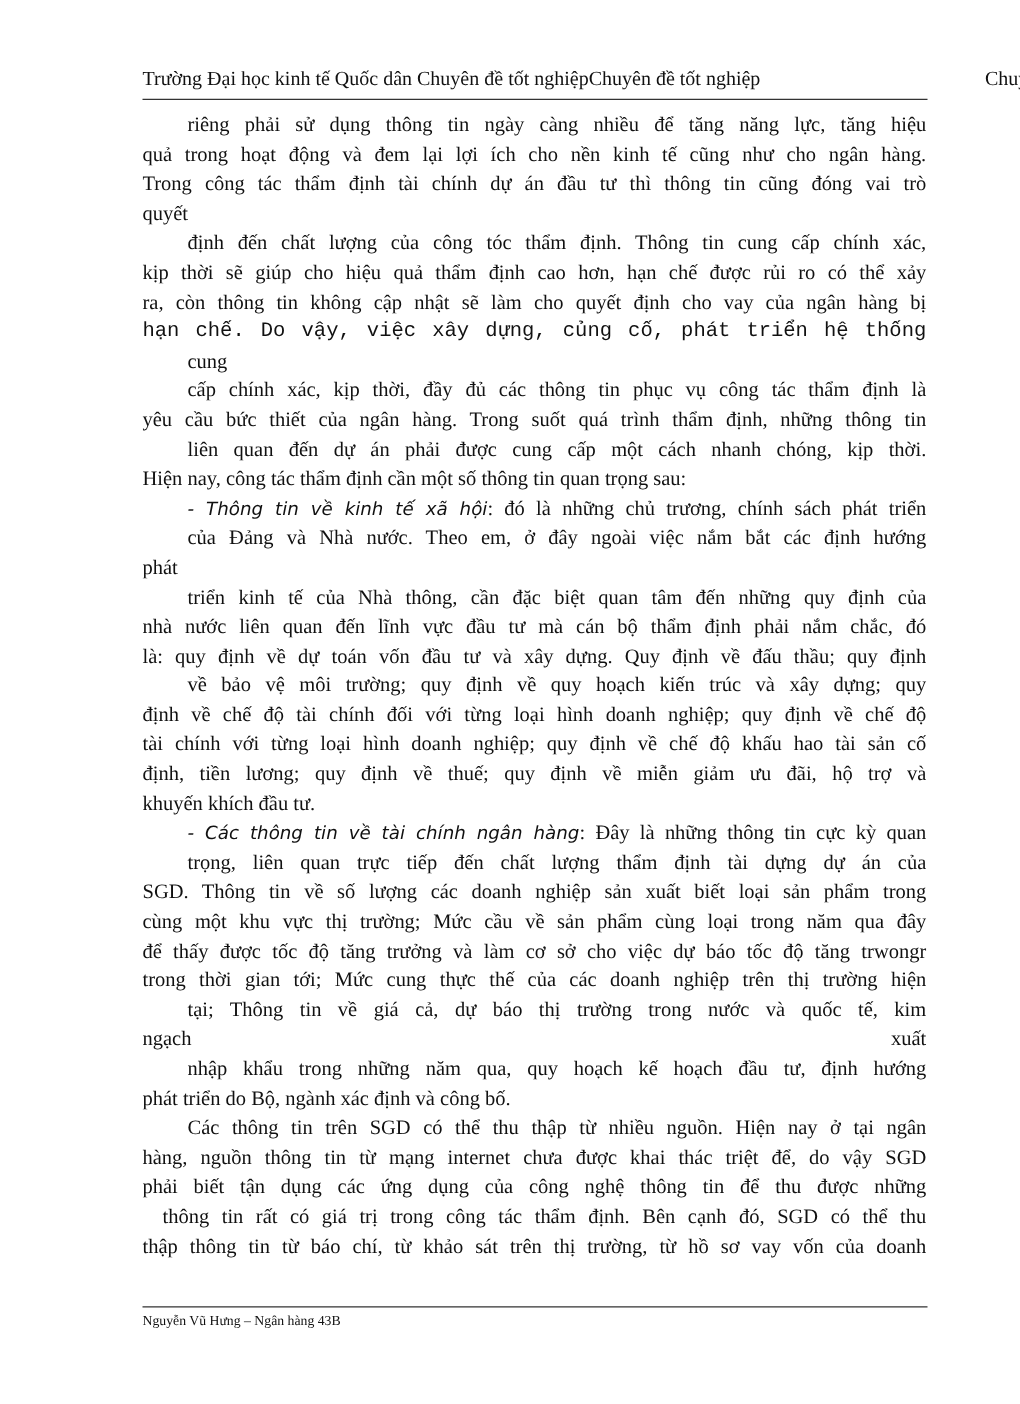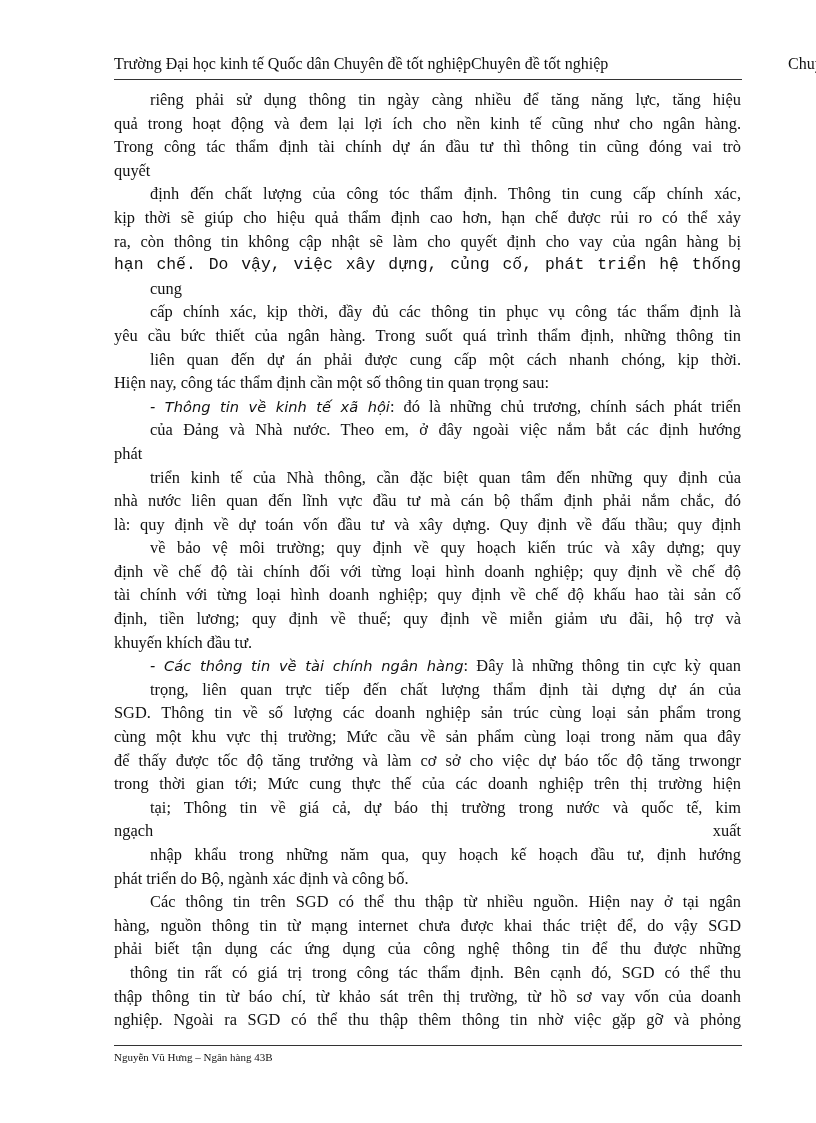--- a/index.html
+++ b/index.html
@@ -51,30 +51,29 @@
   <span class="ln ind" style="white-space: normal; overflow: hidden;">triển kinh tế của Nhà thông, cần đặc biệt quan tâm đến những quy định của</span>
   <span class="ln" style="white-space: normal; overflow: hidden;">nhà nước liên quan đến lĩnh vực đầu tư mà cán bộ thẩm định phải nắm chắc, đó</span>
   <span class="ln" style="white-space: normal; overflow: hidden;">là: quy định về dự toán vốn đầu tư và xây dựng. Quy định về đấu thầu; quy định</span>
   <span class="ln ind" style="white-space: normal; overflow: hidden;">về bảo vệ môi trường; quy định về quy hoạch kiến trúc và xây dựng; quy</span>
   <span class="ln" style="white-space: normal; overflow: hidden;">định về chế độ tài chính đối với từng loại hình doanh nghiệp; quy định về chế độ</span>
   <span class="ln" style="white-space: normal; overflow: hidden;">tài chính với từng loại hình doanh nghiệp; quy định về chế độ khấu hao tài sản cố</span>
   <span class="ln" style="white-space: normal; overflow: hidden;">định, tiền lương; quy định về thuế; quy định về miễn giảm ưu đãi, hộ trợ và</span>
   <span class="ln left">khuyến khích đầu tư.</span>
   <span class="ln ind" style="white-space: normal; overflow: hidden;"><i>- Các thông tin về tài chính ngân hàng</i><span>: Đây là những thông tin cực kỳ quan</span></span>
   <span class="ln ind" style="white-space: normal; overflow: hidden;">trọng, liên quan trực tiếp đến chất lượng thẩm định tài dựng dự án của</span>
-  <span class="ln" style="white-space: normal; overflow: hidden;">SGD. Thông tin về số lượng các doanh nghiệp sản trúc cùng loại sản phẩm trong</span>
+  <span class="ln" style="white-space: normal; overflow: hidden;">SGD. Thông tin về số lượng các doanh nghiệp sản xuất biết loại sản phẩm trong</span>
   <span class="ln" style="white-space: normal; overflow: hidden;">cùng một khu vực thị trường; Mức cầu về sản phẩm cùng loại trong năm qua đây</span>
   <span class="ln" style="white-space: normal; overflow: hidden;">để thấy được tốc độ tăng trưởng và làm cơ sở cho việc dự báo tốc độ tăng trwongr</span>
   <span class="ln" style="white-space: normal; overflow: hidden;">trong thời gian tới; Mức cung thực thế của các doanh nghiệp trên thị trường hiện</span>
   <span class="ln ind" style="white-space: normal; overflow: hidden;">tại; Thông tin về giá cả, dự báo thị trường trong nước và quốc tế, kim</span>
   <span class="ln" style="word-spacing: 0px; white-space: normal; overflow: hidden;">ngạch xuất</span>
   <span class="ln ind" style="white-space: normal; overflow: hidden;">nhập khẩu trong những năm qua, quy hoạch kế hoạch đầu tư, định hướng</span>
   <span class="ln left">phát triển do Bộ, ngành xác định và công bố.</span>
   <span class="ln ind" style="white-space: normal; overflow: hidden;">Các thông tin trên SGD có thể thu thập từ nhiều nguồn. Hiện nay ở tại ngân</span>
   <span class="ln" style="white-space: normal; overflow: hidden;">hàng, nguồn thông tin từ mạng internet chưa được khai thác triệt để, do vậy SGD</span>
   <span class="ln" style="white-space: normal; overflow: hidden;">phải biết tận dụng các ứng dụng của công nghệ thông tin để thu được những</span>
   <span class="ln" style="white-space: normal; overflow: hidden; margin-left: 16px;">thông tin rất có giá trị trong công tác thẩm định. Bên cạnh đó, SGD có thể thu</span>
   <span class="ln" style="white-space: normal; overflow: hidden;">thập thông tin từ báo chí, từ khảo sát trên thị trường, từ hồ sơ vay vốn của doanh</span>
-  <span class="ln" style="white-space: normal; overflow: hidden;">nghiệp. Ngoài ra SGD có thể thu thập thêm thông tin nhờ việc gặp gỡ và phỏng</span>
 </div>
 
 <div class="footer-rule"></div>
 <div class="footer">Nguyễn Vũ Hưng – Ngân hàng 43B</div>
 
 </body></html>

